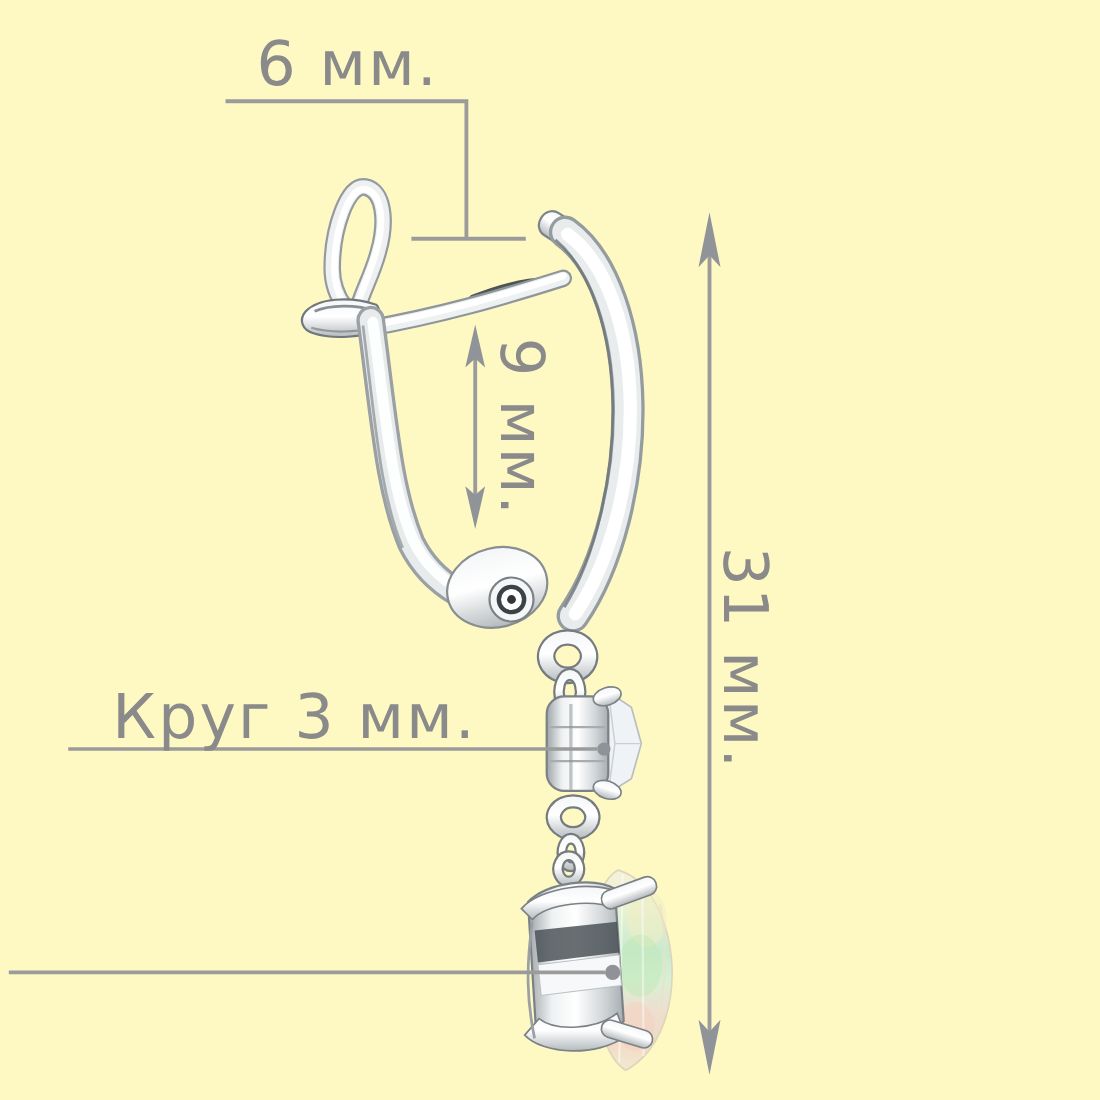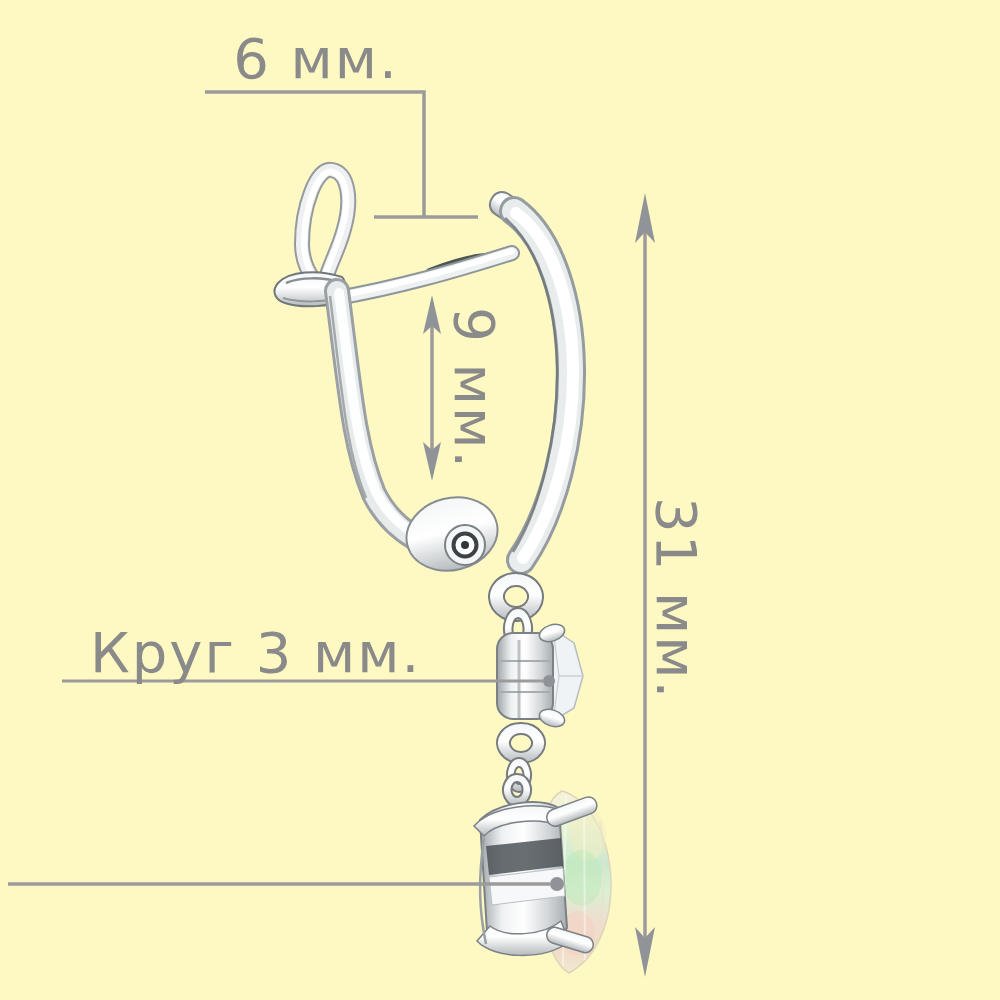--- a/index.html
+++ b/index.html
@@ -11,21 +11,21 @@
     color:#8a8a8a;
     letter-spacing:2px;
     white-space:nowrap;
     line-height:1.0;
     font-weight:400;
   }
   .label.rot{transform:rotate(90deg);transform-origin:0 0;}
   #label-hook-width{left:200px;top:31px;width:232px;text-align:center;font-size:56px;}
   #label-hoop-height{left:501px;top:307px;font-size:55px;}
   #label-total-height{left:704px;top:497px;font-size:56px;}
-  #label-round-stone{left:90px;top:625px;font-size:56px;}
+  #label-round-stone{left:102px;top:625px;font-size:56px;}
   #label-pear-stone{left:24px;top:823px;font-size:59px;}
 </style>
 </head>
 <body>
 
 <div id="stage">
 
 <svg width="1000" height="1000" viewBox="0 0 1000 1000">
   <defs>
     <linearGradient id="gMetalH" x1="0" y1="0" x2="1" y2="0">

